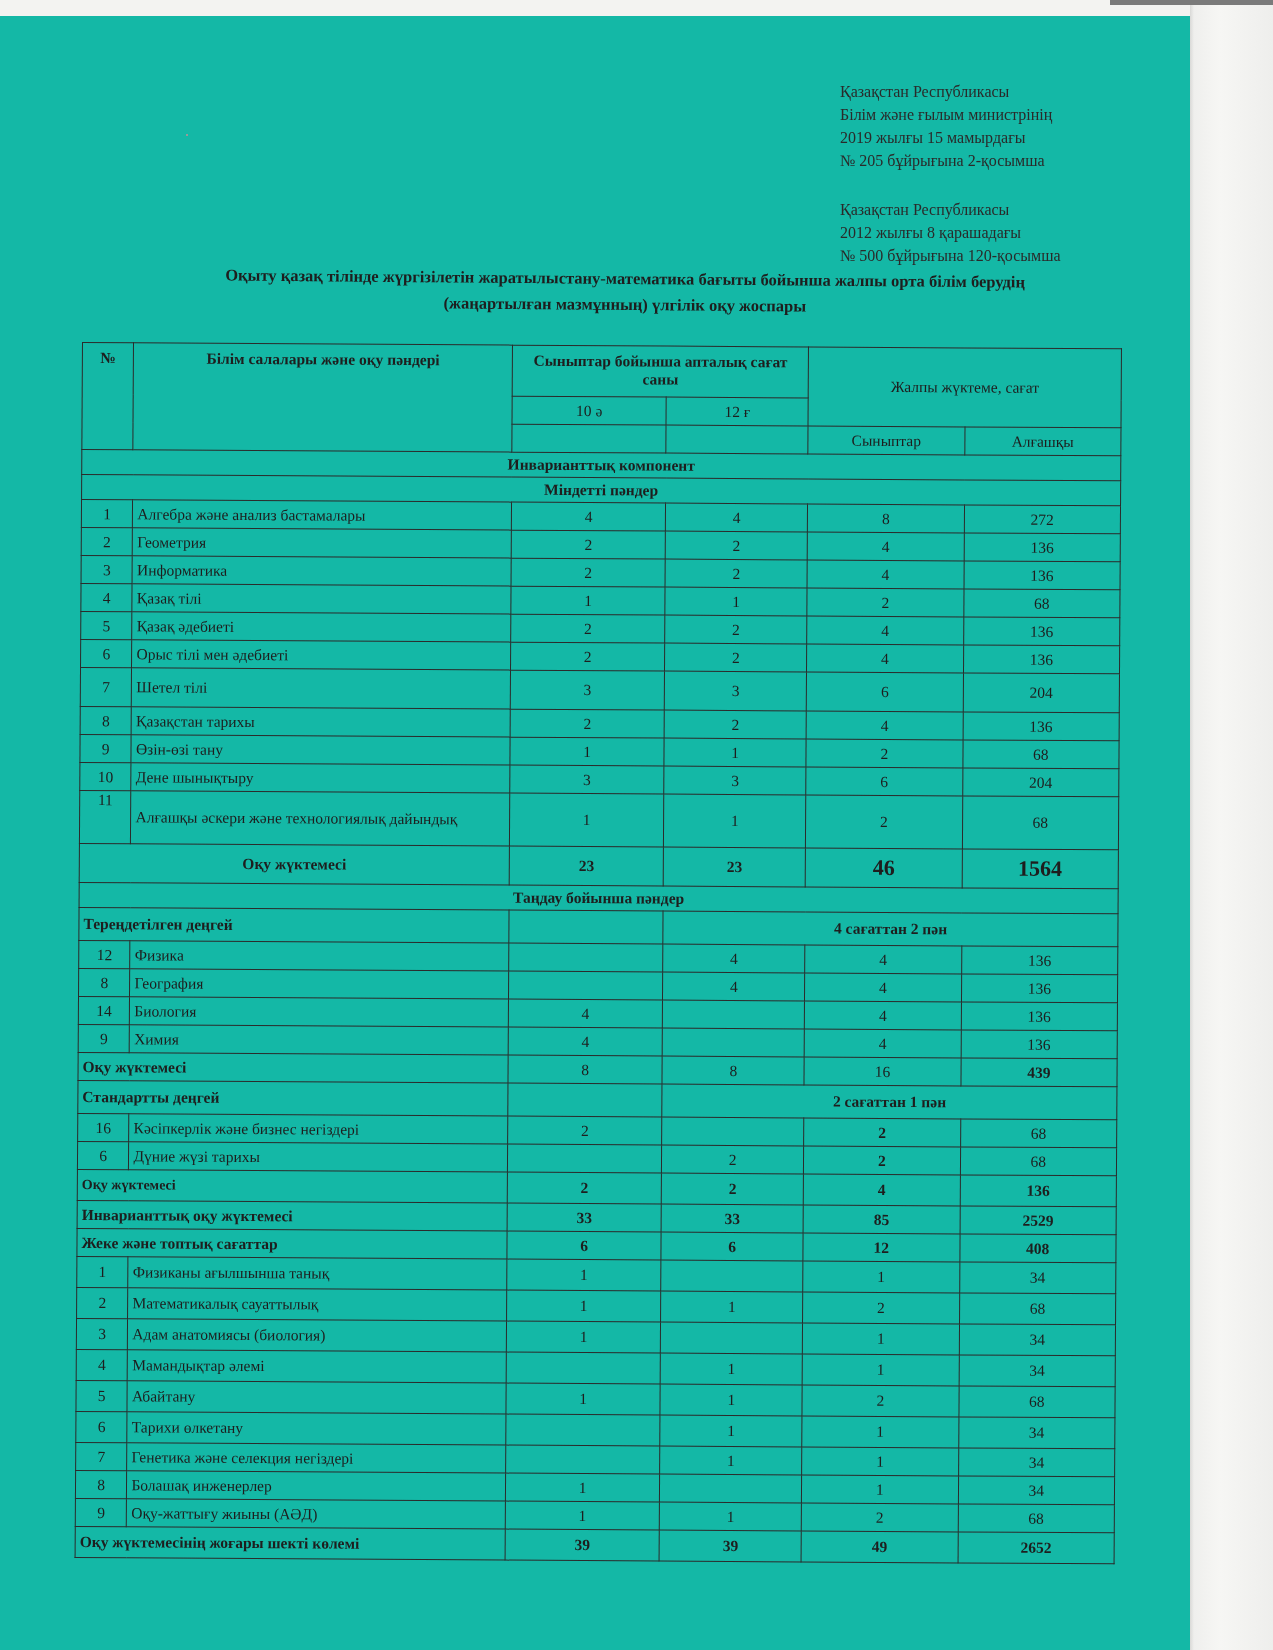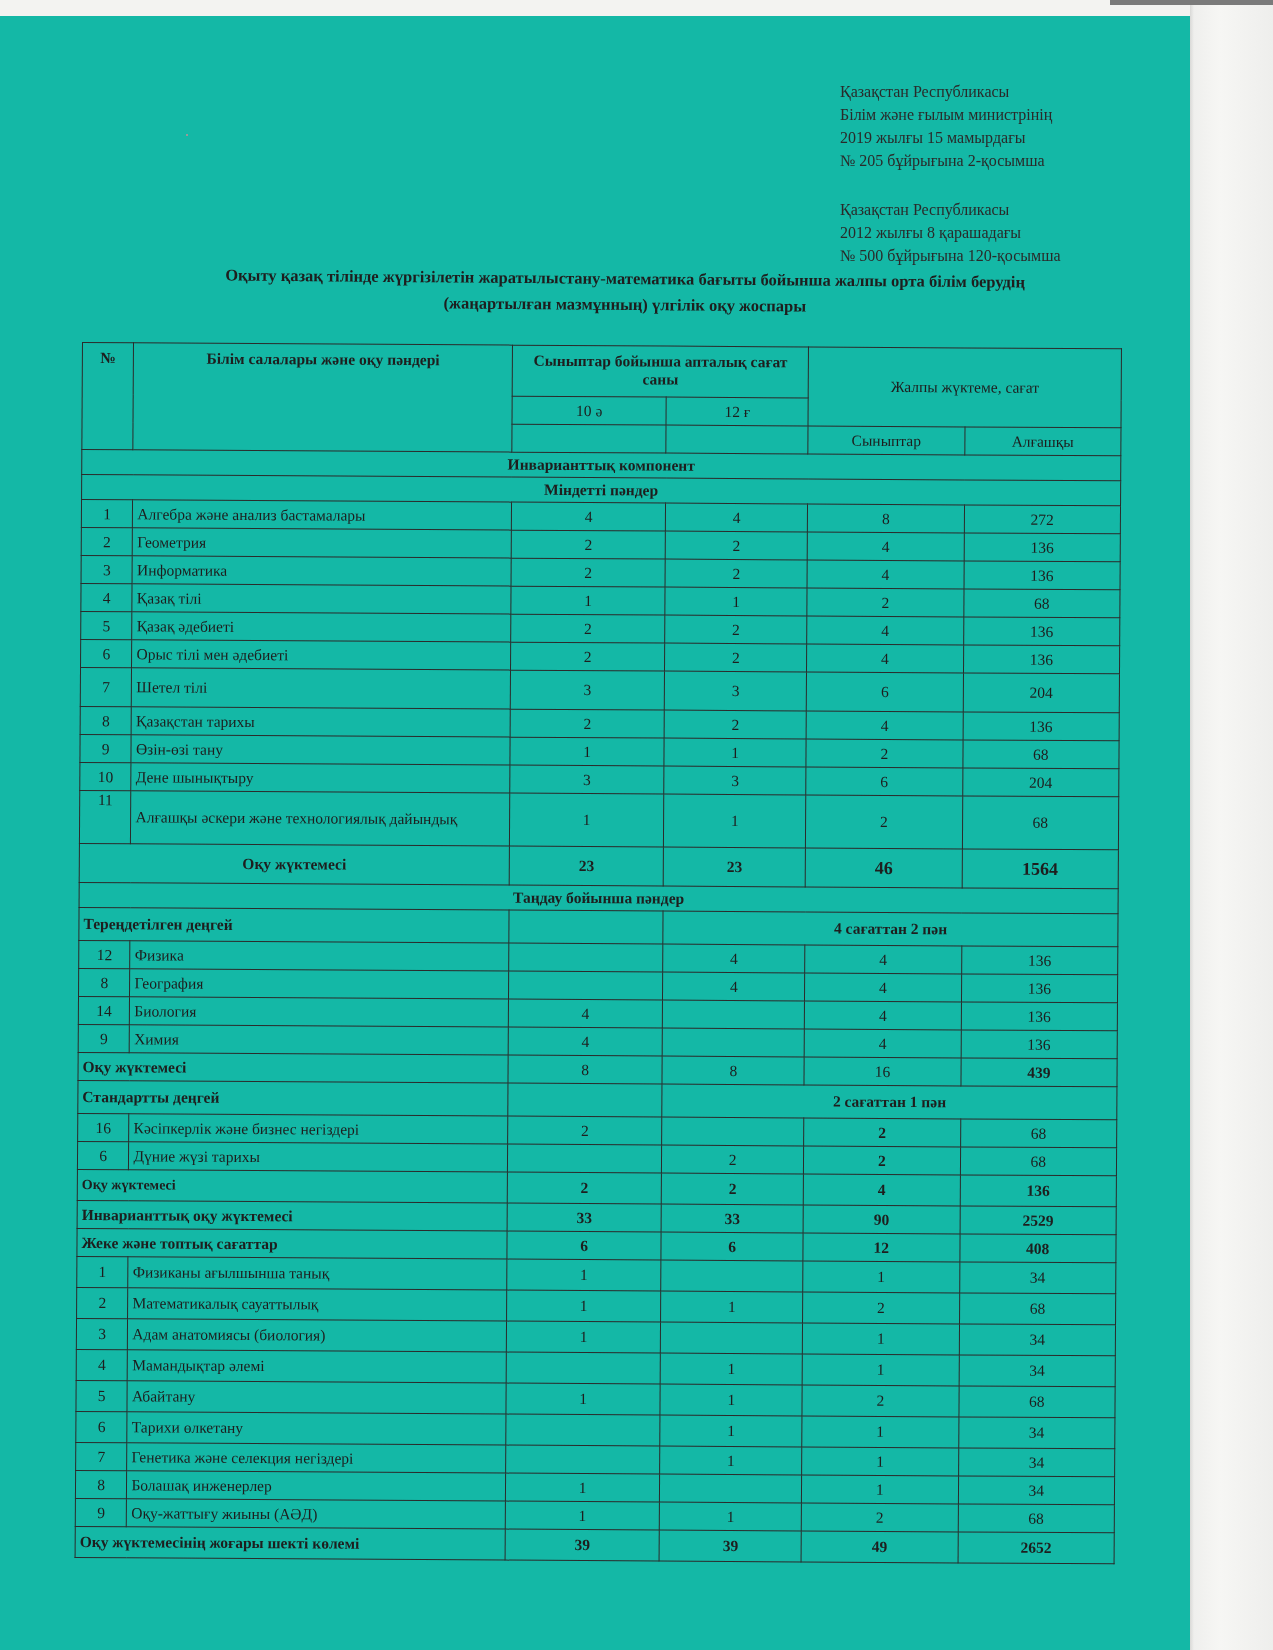--- a/index.html
+++ b/index.html
@@ -51,21 +51,21 @@
     .plan col.c-g2 { width: 138px; }
     .plan col.c-w { width: 152px; }
     .plan col.c-y { width: 152px; }
     .center { text-align: center; }
     .num { text-align: center; }
     .bold { font-weight: bold; }
     .hdr { font-weight: bold; text-align: center; vertical-align: top !important; padding-top: 6px !important; }
     .section { text-align: center; font-weight: bold; height: 24px !important; }
     .name { text-align: left; }
     .tall { height: 52px !important; }
-    .xl { font-size: 18px; }
+    .xl { font-size: 22px; }
   </style>
 </head>
 <body>
 
 <div class="page">
   <div class="speck"></div>
 
   <div class="annex annex-1">
     <div>Қазақстан Республикасы</div>
     <div>Білім және ғылым министрінің</div>
@@ -289,21 +289,21 @@
       <td class="num bold">2</td>
       <td class="num bold">2</td>
       <td class="num bold">4</td>
       <td class="num bold">136</td>
     </tr>
 
     <tr>
       <td colspan="2" class="bold">Инварианттық оқу жүктемесі</td>
       <td class="num bold">33</td>
       <td class="num bold">33</td>
-      <td class="num bold">90</td>
+      <td class="num bold">85</td>
       <td class="num bold">2529</td>
     </tr>
 
     <tr>
       <td colspan="2" class="bold">Жеке және топтық сағаттар</td>
       <td class="num bold">6</td>
       <td class="num bold">6</td>
       <td class="num bold">12</td>
       <td class="num bold">408</td>
     </tr>

